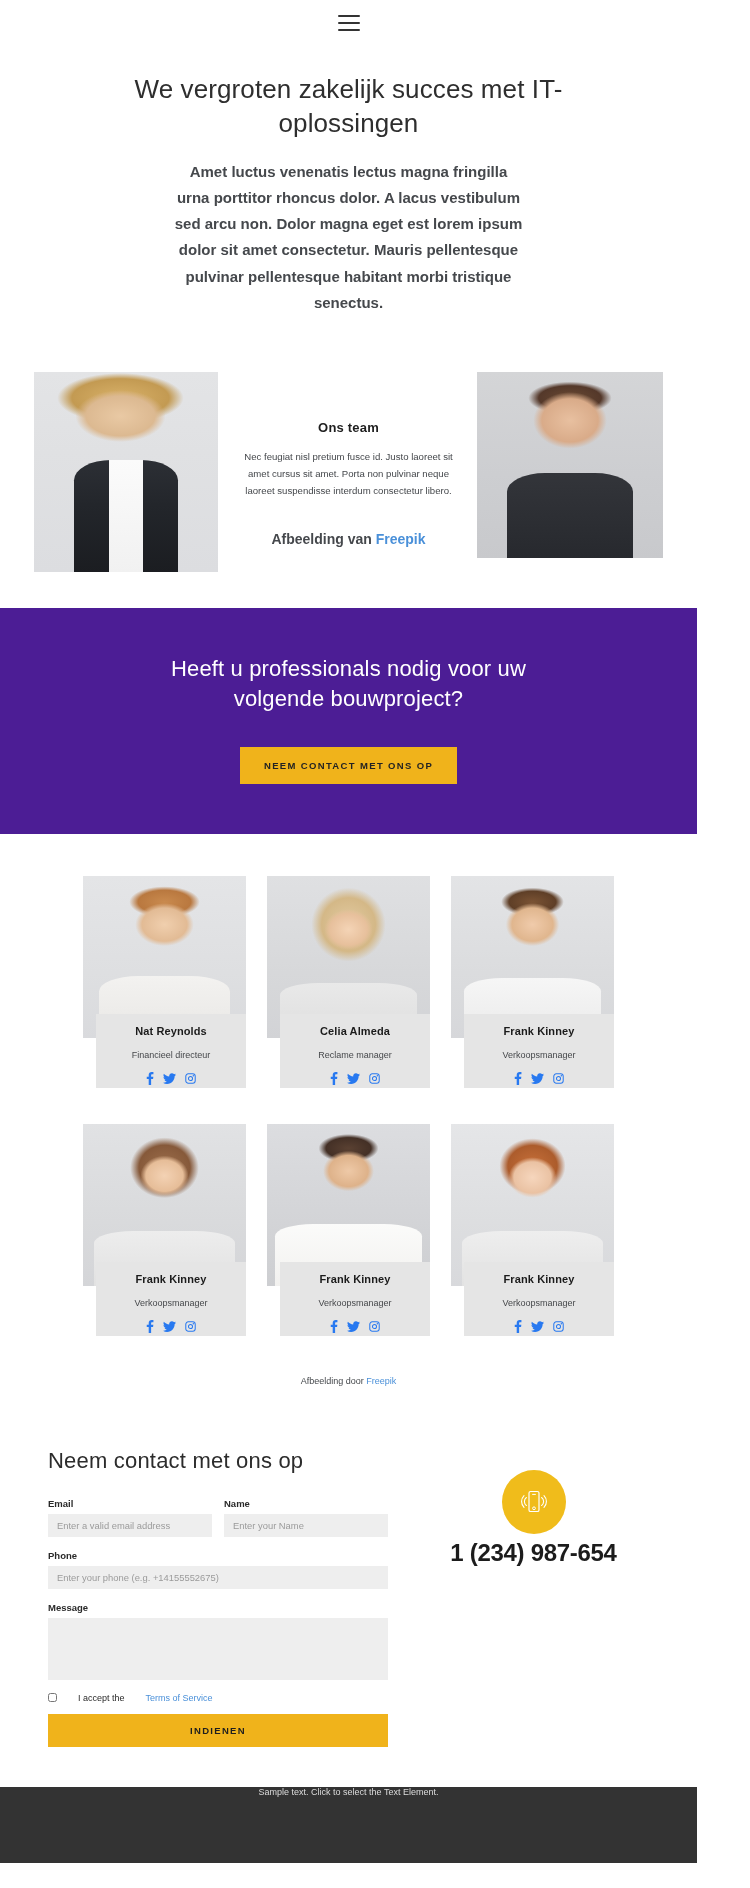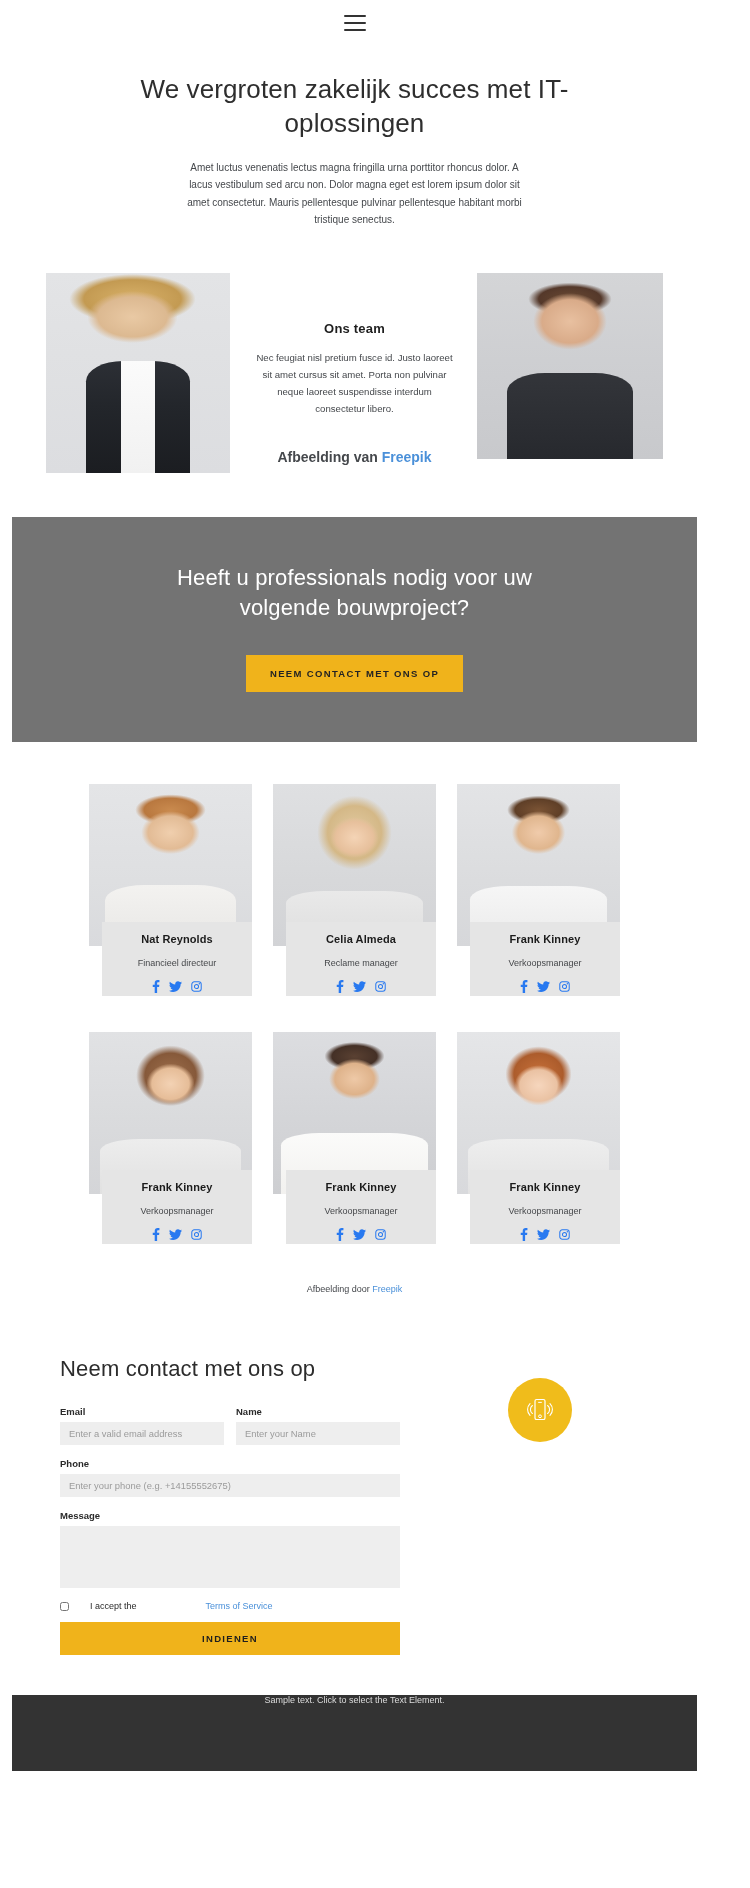--- a/index.html
+++ b/index.html
@@ -10,21 +10,20 @@
     font-family: "Liberation Sans", sans-serif;
     color: #2b2b2b;
   }
 
   .page {
     width: 697px;
     min-height: 1888px;
     position: relative;
     overflow: hidden;
     background: #fff;
-    padding-left: 12px;
   }
 
   
   .site-header {
     height: 46px;
     display: flex;
     align-items: center;
     justify-content: center;
     background: #ffffff;
   }
@@ -52,25 +51,26 @@
   .hero h1 {
     font-size: 26px;
     font-weight: 400;
     line-height: 1.32;
     letter-spacing: .1px;
     color: #2e2e2e;
     max-width: 430px;
     margin: 0 auto;
   }
   .hero p {
-    margin: 18px auto 4px;
+    margin: 18px auto 16px;
     max-width: 348px;
-    font-size: 10px;
+    font-size: 15px;
     line-height: 1.75;
     color: #45484c;
+    font-weight: bold;
   }
 
   
   .team-intro {
     position: relative;
     margin-top: 26px;
     height: 218px;
   }
   .ti-photo {
     position: absolute;
@@ -137,24 +137,24 @@
   }
   .ph-man-dark::after {
     content: "";
     position: absolute; left: 16%; right: 16%; top: 54%; bottom: 0;
     background: linear-gradient(to bottom, #33353a 0%, #27292e 100%);
     border-radius: 30% 30% 0 0 / 22% 22% 0 0;
   }
 
   
   .cta {
-    background: #737373;
+    background: #4c1d95;
     padding: 46px 0 50px;
     text-align: center;
-    margin-top: 26px;
+    margin-top: 18px;
   }
   .cta h2 {
     color: #ffffff;
     font-size: 22px;
     font-weight: 400;
     line-height: 1.38;
     max-width: 420px;
     margin: 0 auto;
     letter-spacing: .15px;
   }
@@ -335,21 +335,21 @@
     align-items: center;
     gap: 21px;
     font-size: 9px;
     color: #2a2a2a;
     margin: 5px 0 11px;
   }
   .accept input[type=checkbox] {
     width: 9px; height: 9px; margin: 0;
     accent-color: #888;
   }
-  .accept a { color: #4a90d9; text-decoration: none; margin-left: 48px; }
+  .accept a { color: #4a90d9; text-decoration: none; }
 
   .btn-submit {
     width: 100%;
     background: #f0b31b;
     border: none;
     color: #1f1f1f;
     font-size: 9.5px;
     font-weight: 700;
     letter-spacing: 1.3px;
     padding: 11px 0;
@@ -663,20 +663,21 @@
         <svg width="26" height="30" viewBox="0 0 26 30">
           <rect x="8" y="4.5" width="10" height="20" rx="1.6" fill="none" stroke="#ffffff" stroke-width="1.2"></rect>
           <line x1="11.2" y1="7.4" x2="14.8" y2="7.4" stroke="#ffffff" stroke-width="1"></line>
           <circle cx="13" cy="21.3" r="1.4" fill="none" stroke="#ffffff" stroke-width="1"></circle>
           <path d="M5.4 10.5a5 5 0 0 0 0 8" fill="none" stroke="#ffffff" stroke-width="1.1" stroke-linecap="round"></path>
           <path d="M3 8.6a8.4 8.4 0 0 0 0 11.8" fill="none" stroke="#ffffff" stroke-width="1.1" stroke-linecap="round"></path>
           <path d="M20.6 10.5a5 5 0 0 1 0 8" fill="none" stroke="#ffffff" stroke-width="1.1" stroke-linecap="round"></path>
           <path d="M23 8.6a8.4 8.4 0 0 1 0 11.8" fill="none" stroke="#ffffff" stroke-width="1.1" stroke-linecap="round"></path>
         </svg>
       </div>
+      <div class="phone-num" style="margin-top:0">1 (234) 987-654</div>
     </div>
   </section>
 
   <footer class="site-footer">
     <span>Sample text. Click to select the Text Element.</span>
   </footer>
 
 </div>
 
 </body></html>

